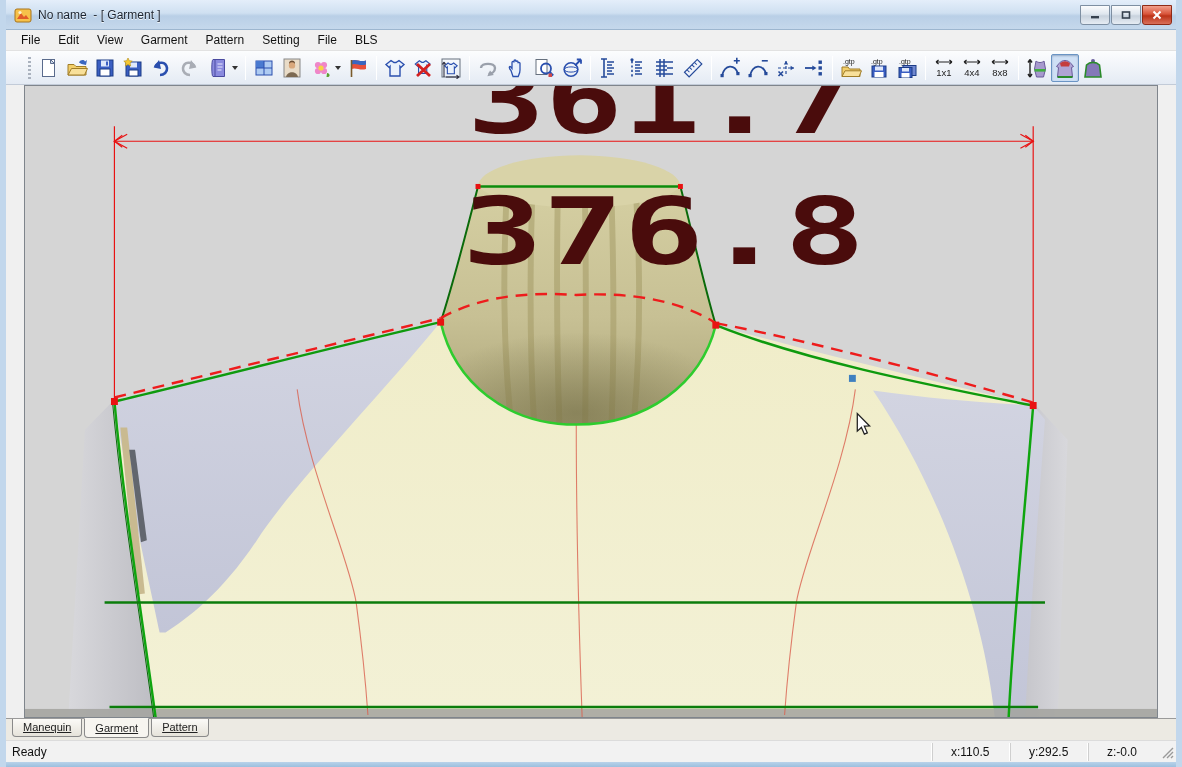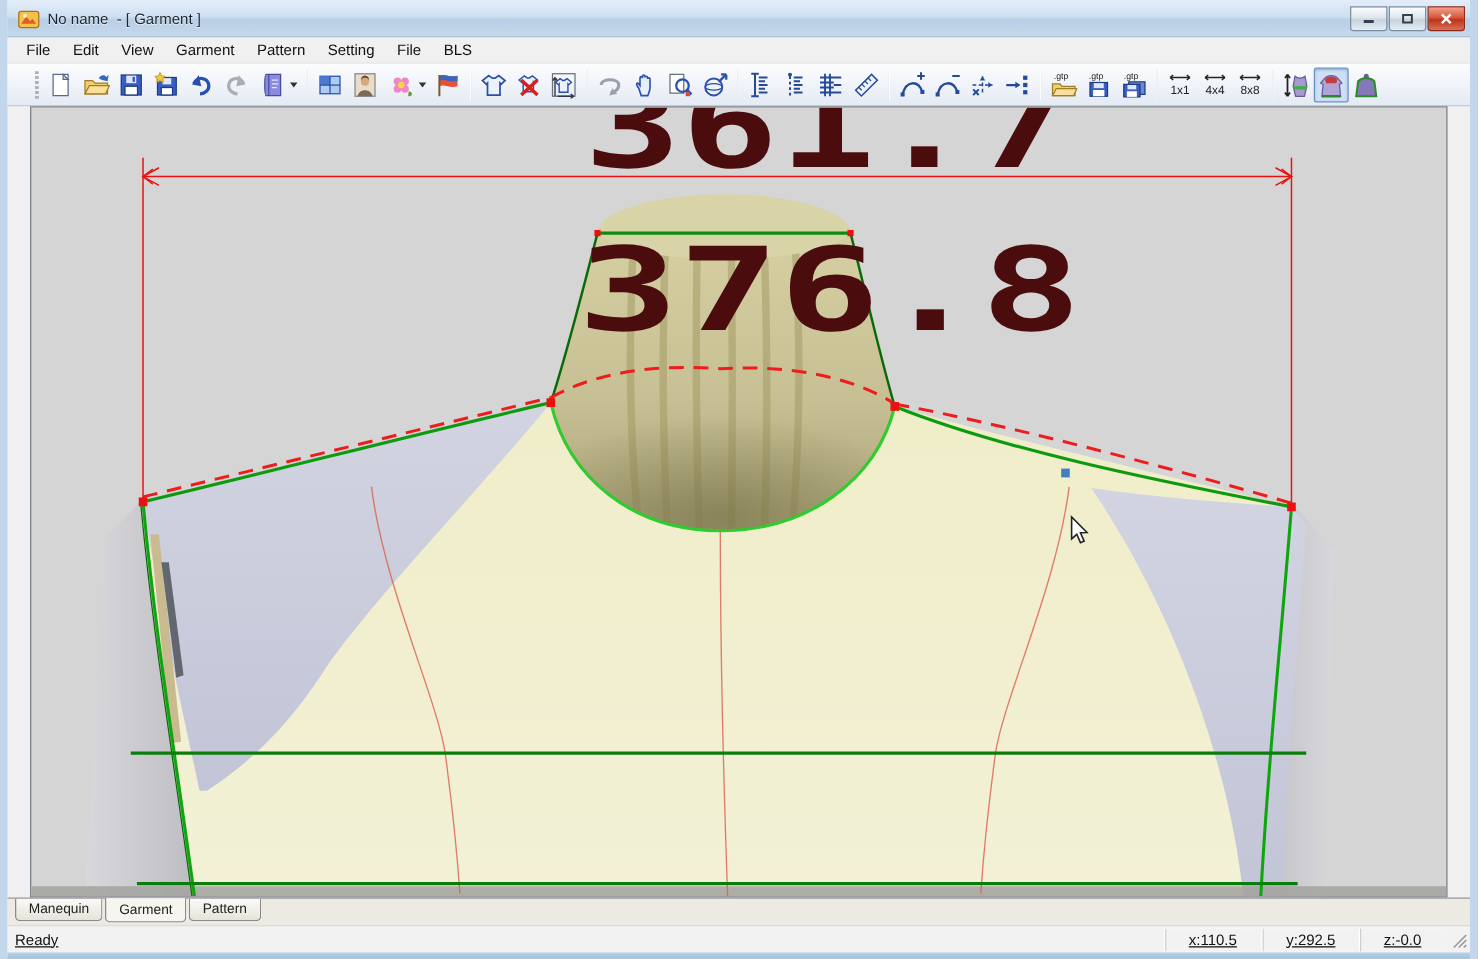--- a/index.html
+++ b/index.html
@@ -38,26 +38,26 @@
   .tsep { width:1px; height:24px; background:#bfc4cc; border-right:1px solid #fff; margin:0 4px; }
   
   .canvaswrap { flex:1 1 auto; margin:0 18px; border:1px solid #7f858c;
       box-shadow:inset 1px 1px 0 #9aa0a6; background:#d5d5d5; position:relative; overflow:hidden; }
   .canvaswrap svg { position:absolute; left:0; top:0; width:100%; height:100%; display:block; }
   
   .tabsrow { height:22px; flex:0 0 22px; background:#eceae3; display:flex; align-items:flex-start;
       padding-left:6px; border-top:1px solid #9a9a9a; }
   .tab { font-size:11px; color:#222; padding:2px 10px 3px; margin-right:2px; height:18px;
       background:linear-gradient(#fbfaf7, #e6e3da); border:1px solid #8a8a8a; border-top:none;
-      border-radius:0 0 4px 4px; }
+      border-radius:0 0 4px 4px;text-decoration:underline; }
   .tab.active { background:#f7f5f0; height:20px; border-top:1px solid #f7f5f0; margin-top:-1px;
       padding-top:3px; }
   
   .statusbar { height:22px; flex:0 0 22px; background:#f2f2f2; display:flex; align-items:center;
-      font-size:12px; color:#111; border-top:1px solid #dcdcdc;text-decoration:underline; }
+      font-size:12px; color:#111; border-top:1px solid #dcdcdc; }
   .smsg { padding-left:6px; flex:1 1 auto; }
   .spanel { width:78px; border-left:1px solid #cfcfcf; box-shadow:-1px 0 0 #fff; padding:2px 18px; height:18px; }
   .sgrip { width:18px; height:18px; display:flex; align-items:flex-end; justify-content:flex-end; padding:2px; }
   .botframe { height:5px; flex:0 0 5px; background:linear-gradient(#b9d2ea,#9cc0de); }
 </style>
 </head>
 <body>
 
 <div class="win">
 

